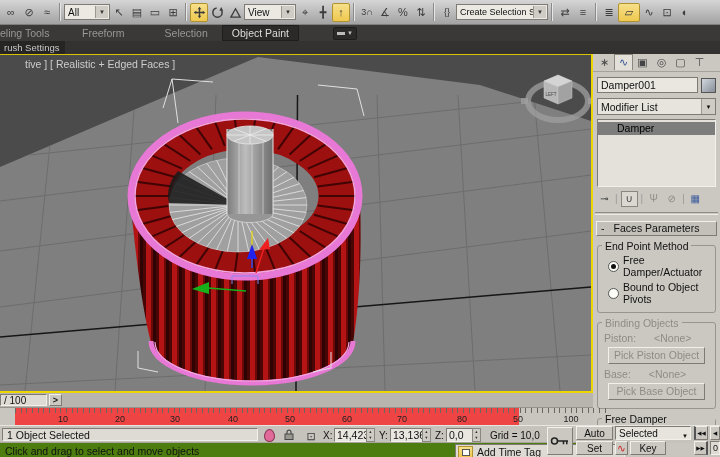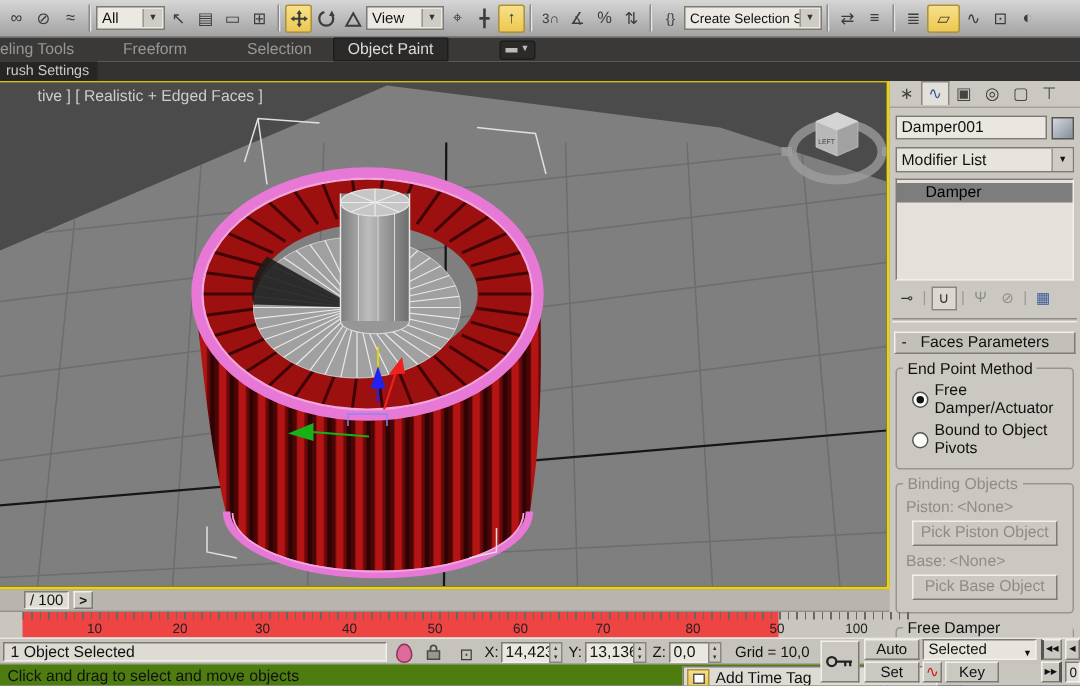--- a/index.html
+++ b/index.html
@@ -65,21 +65,21 @@
   .gtitle{position:absolute;top:-6px;left:4px;background:#cbc8c1;padding:0 3px;font-size:10.5px;}
   .group.dis,.group.dis .gtitle{color:#8f8c85;}
   .radiorow{display:flex;align-items:center;gap:4px;margin:2px 0 3px 6px;}
   .radio{width:9px;height:9px;border-radius:50%;background:#fdfdf8;border:1px solid #555;
     position:relative;flex:none;}
   .radio.checked::after{content:"";position:absolute;left:2px;top:2px;width:5px;height:5px;
     border-radius:50%;background:#111;}
   .pbtn{height:15px;background:#ccc9c2;border:1px solid;border-color:#f2f0ea #7e7b74 #7e7b74 #f2f0ea;
     font-size:10.5px;text-align:center;line-height:15px;margin:3px 6px 4px 6px;}
   .pbtn.dis{color:#8f8c85;}
-  .kv{display:flex;margin:1px 0 2px 2px;gap:2px;}
+  .kv{display:flex;margin:1px 0 2px 2px;gap:18px;}
   .field{background:#e9e7e0;border:1px solid;border-color:#7e7b74 #f2f0ea #f2f0ea #7e7b74;
     height:12px;line-height:12px;font-size:10.5px;padding:0 2px;}
   .spin{width:9px;height:14px;display:inline-flex;flex-direction:column;border:1px solid #8a8780;
     background:#cfccc5;box-sizing:border-box;}
   .spin i{flex:1;font-style:normal;font-size:4.5px;line-height:5px;text-align:center;color:#333;}
   
   .sliderrow{position:absolute;left:0;top:393px;width:593px;height:14px;background:#b8b5ae;
     border-bottom:1px solid #96938c;}
   .ruler{position:absolute;left:15px;top:408px;width:504px;height:17px;background:#ef4444;}
   .ruler .ticks{position:absolute;left:0;top:0;width:593px;height:5px;
@@ -410,21 +410,21 @@
       <div class="pbtn dis">Pick Base Object</div>
     </div>
 
     <div class="group" style="height:60px">
       <span class="gtitle">Free Damper Parameters</span>
 
     </div>
   </div>
 
   <div class="sliderrow">
-    <div class="sunken abs" style="left:16px;top:1px;width:30px;height:12px;padding-left:3px;font-size:10px;line-height:11px">/ 100</div>
+    <div class="sunken abs" style="left:0;top:1px;width:47px;height:12px;padding-left:3px;font-size:10px;line-height:11px">/ 100</div>
     <div class="outset abs" style="left:49px;top:1px;width:13px;height:12px;text-align:center;font-size:9px;line-height:11px;font-weight:bold">&gt;</div>
   </div>
   <div class="ruler">
     <div class="ticks"></div>
     <span class="num" style="left:40px">10</span>
     <span class="num" style="left:97px">20</span>
     <span class="num" style="left:152px">30</span>
     <span class="num" style="left:210px">40</span>
     <span class="num" style="left:267px">50</span>
     <span class="num" style="left:324px">60</span>

